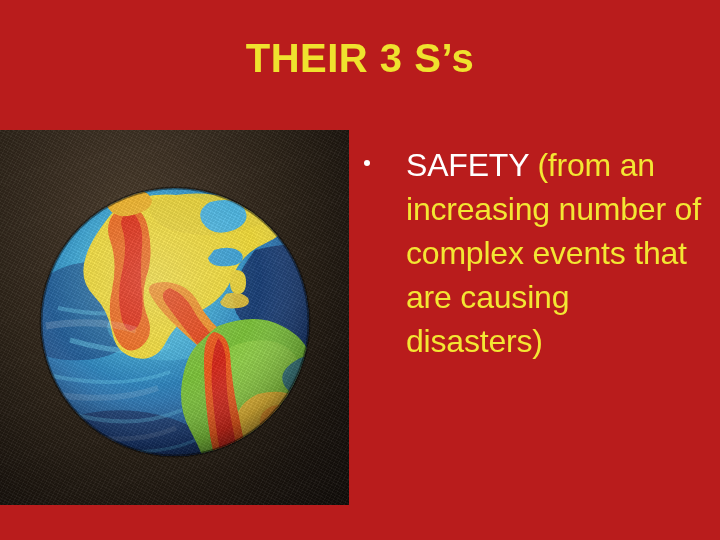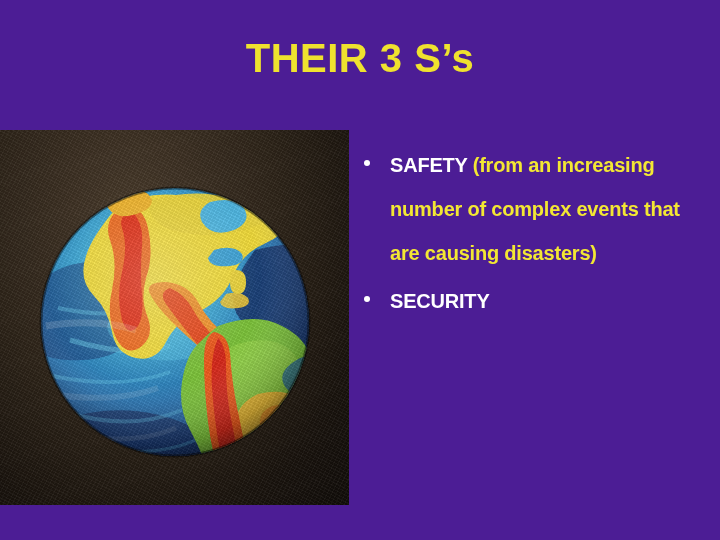--- a/index.html
+++ b/index.html
@@ -4,21 +4,21 @@
 <style>
   html, body {
     margin: 0;
     padding: 0;
     background: #000;
   }
   #slide {
     position: relative;
     width: 720px;
     height: 540px;
-    background: #4c1d95;
+    background: #b91c1c;
     overflow: hidden;
     font-family: "Liberation Sans", sans-serif;
   }
 
   
   #slide-title {
     position: absolute;
     left: 0;
     top: 36px;
     width: 720px;
@@ -71,25 +71,26 @@
   .bullet-dot {
     position: absolute;
     left: 6px;
     top: 17px;
     width: 6px;
     height: 6px;
     border-radius: 50%;
     background: #FFFFFF;
   }
   .bullet-text {
-    font-size: 20px;
-    font-weight: bold;
+    font-size: 32px;
+    font-weight: normal;
     line-height: 44px;
     letter-spacing: -0.2px;
     color: #FFFFFF;
+    margin-left: 16px;
   }
   .seg-white { color: #FFFFFF; }
   .seg-yellow { color: #F3E733; }
   .gap-top { margin-top: 4px; }
 </style>
 </head>
 <body>
 
 <div id="slide">
 
@@ -194,21 +195,17 @@
     <div class="grain"></div>
   </div>
 
   <div id="bullet-list">
 
     <div class="bullet-row">
       <span class="bullet-dot"></span>
       <div class="bullet-text"><span class="seg-white">SAFETY </span><span class="seg-yellow">(from an increasing number of complex events that are causing disasters)</span></div>
     </div>
 
-    <div class="bullet-row gap-top">
-      <span class="bullet-dot"></span>
-      <div class="bullet-text seg-white">SECURITY</div>
-    </div>
 
 
   </div>
 
 </div>
 
 </body></html>

